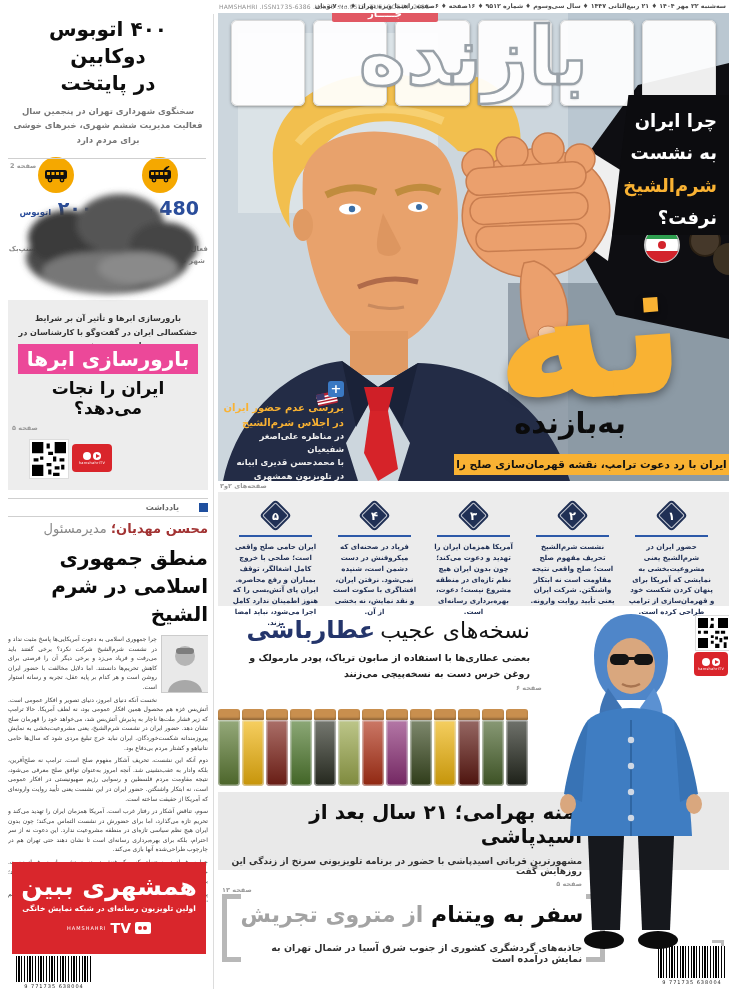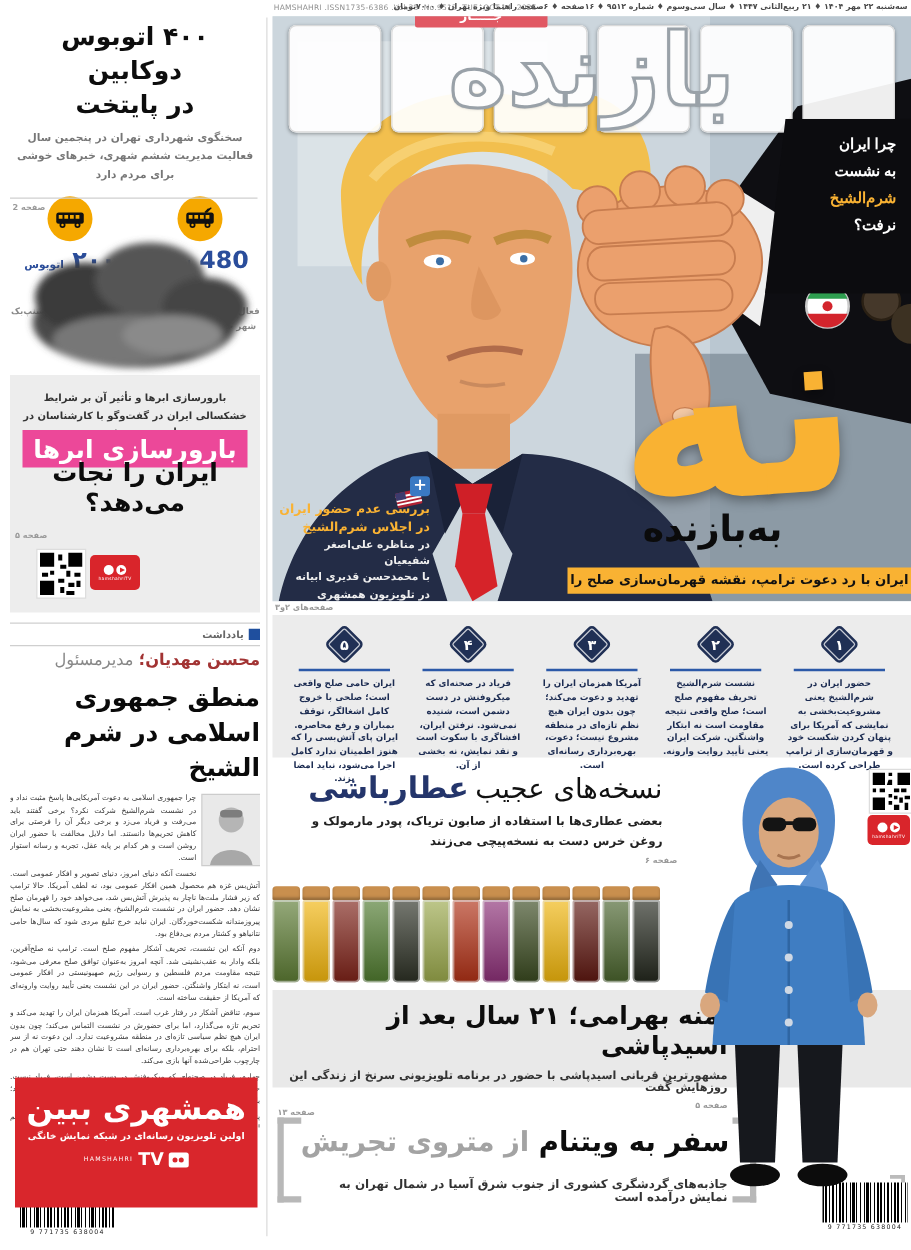--- a/index.html
+++ b/index.html
@@ -14,21 +14,21 @@
   #topbar-en{left:219px;top:3px;font-size:6px;color:#8f8f8f;letter-spacing:.2px;white-space:nowrap;}
   #topbar-fa{right:3px;top:2px;font-size:6.3px;color:#4a4a4a;white-space:nowrap;font-weight:bold;}
   
   #lead{left:218px;top:13px;width:511px;height:468px;background:#cdd7de;overflow:hidden;}
   #lead svg.scene{position:absolute;inset:0;z-index:1;}
   #masthead-band{left:13px;top:7px;width:485px;height:86px;display:flex;gap:8px;z-index:2;}
   #masthead-band .tile{flex:1;background:rgba(255,255,255,.93);border-radius:6px;box-shadow:0 1px 3px rgba(0,0,0,.35), inset 0 0 0 1px #d9d9d9;}
   #masthead-title{left:13px;top:-6px;width:485px;height:96px;z-index:3;text-align:center;font-size:80px;font-weight:bold;color:#fdfdfd;-webkit-text-stroke:2.5px #99a1a8;text-shadow:0 1px 2px rgba(80,80,80,.55);line-height:100px;}
   #red-tag{left:114px;top:-8px;width:106px;height:17px;background:#e15863;z-index:6;color:#fff;font-size:10px;font-weight:bold;text-align:center;line-height:17px;border-radius:2px;}
   #why-box{right:0;top:82px;width:117px;height:140px;background:#0c0c0f;z-index:3;clip-path:polygon(14% 0,100% 0,100% 100%,0 100%);padding:10px 12px 0 0;box-sizing:border-box;text-align:right;}
-  #why-box .wl{display:block;color:#fff;font-size:12px;font-weight:bold;line-height:1.8;font-family:Liberation Serif, serif;}
+  #why-box .wl{display:block;color:#fff;font-size:18px;font-weight:bold;line-height:1.8;}
   #why-box .wl.yellow{color:#f9b233;}
   #big-no{left:238px;top:208px;width:268px;height:250px;z-index:4;text-align:center;font-size:198px;font-weight:bold;color:#f9b233;line-height:215px;transform:rotate(-4deg);text-shadow:0 4px 9px rgba(0,0,0,.35);}
   #no-sub{left:232px;top:393px;width:240px;z-index:5;text-align:center;font-size:29px;font-weight:bold;color:#0b0b0b;}
   #lead-strip{left:236px;top:441px;width:275px;height:21px;background:#f9b233;z-index:5;text-align:center;font-size:10.5px;font-weight:bold;color:#111;line-height:21px;}
   #debate-label{left:4px;top:368px;width:122px;z-index:5;text-align:right;padding-right:2px;}
   #debate-label .plus{width:16px;height:16px;background:#3a79c3;border-radius:3px;color:#fff;font-size:13px;font-weight:bold;text-align:center;line-height:15px;margin:0 0 4px auto;}
   #debate-label .dy{display:block;color:#f9b233;font-size:10px;font-weight:bold;line-height:1.45;}
   #debate-label .dw{display:block;color:#efefef;font-size:8.5px;font-weight:bold;line-height:1.55;}
   #pages23{left:220px;top:482px;}
   
@@ -94,39 +94,39 @@
   .stat .circ{width:36px;height:36px;border-radius:50%;background:#f5a800;margin:0 auto;display:flex;align-items:center;justify-content:center;}
   .stat .num{font-size:19px;font-weight:bold;color:#2a4d9b;margin-top:4px;}
   .stat .num small{font-size:8.5px;}
   .stat .cap{font-size:7px;font-weight:bold;color:#8a8a8a;line-height:1.6;margin-top:3px;}
   #bus-rule{left:8px;top:158px;width:198px;}
   #bus-page{left:10px;top:162px;text-align:left;}
   #cloud-story{left:8px;top:172px;width:200px;height:318px;}
   #cloud-gray{position:absolute;left:0;top:128px;width:200px;height:190px;background:#ededed;}
   #cloud-kicker{position:absolute;left:8px;top:140px;width:184px;direction:rtl;text-align:center;font-size:8px;font-weight:bold;color:#333;line-height:1.7;}
   #cloud-h1{position:absolute;left:10px;top:172px;width:180px;background:#ec4899;color:#fff;text-align:center;font-size:20px;font-weight:bold;line-height:30px;direction:rtl;}
-  #cloud-h2{position:absolute;left:10px;top:194px;width:180px;text-align:center;font-size:20px;font-weight:bold;color:#0c0c0c;direction:rtl;line-height:1.2;}
+  #cloud-h2{position:absolute;left:10px;top:206px;width:180px;text-align:center;font-size:17px;font-weight:bold;color:#0c0c0c;direction:rtl;line-height:1.2;}
   #cloud-qr{position:absolute;left:22px;top:268px;width:34px;height:34px;}
   #cloud-logo{position:absolute;left:64px;top:272px;width:40px;height:28px;}
   #cloud-page{position:absolute;left:4px;top:252px;}
   
   #oped{left:8px;top:494px;width:200px;}
-  #oped-label{display:flex;direction:rtl;align-items:center;gap:4px;justify-content:flex-start;}
+  #oped-label{display:flex;direction:rtl;align-items:center;gap:20px;justify-content:flex-start;}
   #oped-label .sq{width:9px;height:9px;background:#1f4f9e;}
   #oped-label .lt{font-size:8px;font-weight:bold;color:#666;}
   #oped .thinrule{margin:4px 0;}
   #byline{direction:rtl;font-size:13px;margin-top:1px;}
   #byline .bn{color:#a23333;font-weight:bold;}
   #byline .br{color:#888;}
   #oped h2{margin:8px 0 6px;direction:rtl;text-align:right;font-size:20px;line-height:1.4;color:#0a0a0a;}
   #oped-body{direction:rtl;text-align:justify;font-size:6px;color:#3a3a3a;line-height:1.6;height:268px;overflow:hidden;}
   #oped-body p{margin:0 0 3px;}
   #portrait{float:right;width:46px;height:56px;background:#e2e2e2;margin:2px 0 3px 5px;box-shadow:0 0 0 1px #ccc;}
   
-  #tvad{left:12px;top:862px;width:194px;height:104px;background:#d9262c;color:#fff;text-align:center;direction:rtl;}
+  #tvad{left:12px;top:862px;width:194px;height:92px;background:#d9262c;color:#fff;text-align:center;direction:rtl;}
   #tvad .t1{font-size:25px;font-weight:bold;padding-top:10px;}
   #tvad .t2{font-size:7.5px;font-weight:bold;margin-top:3px;}
   #tvad .lg{margin-top:7px;display:flex;align-items:center;justify-content:center;gap:4px;direction:ltr;}
   #tvad .lg .hs{font-size:5px;letter-spacing:1px;}
   #tvad .lg .tv{font-size:14px;font-weight:bold;}
   #tvad .lg .pd{width:16px;height:12px;background:#fff;border-radius:2px;display:flex;align-items:center;justify-content:center;gap:1px;}
   #tvad .lg .pd i{width:4px;height:4px;border-radius:50%;background:#d9262c;display:block;}
 </style>
 </head>
 <body>

